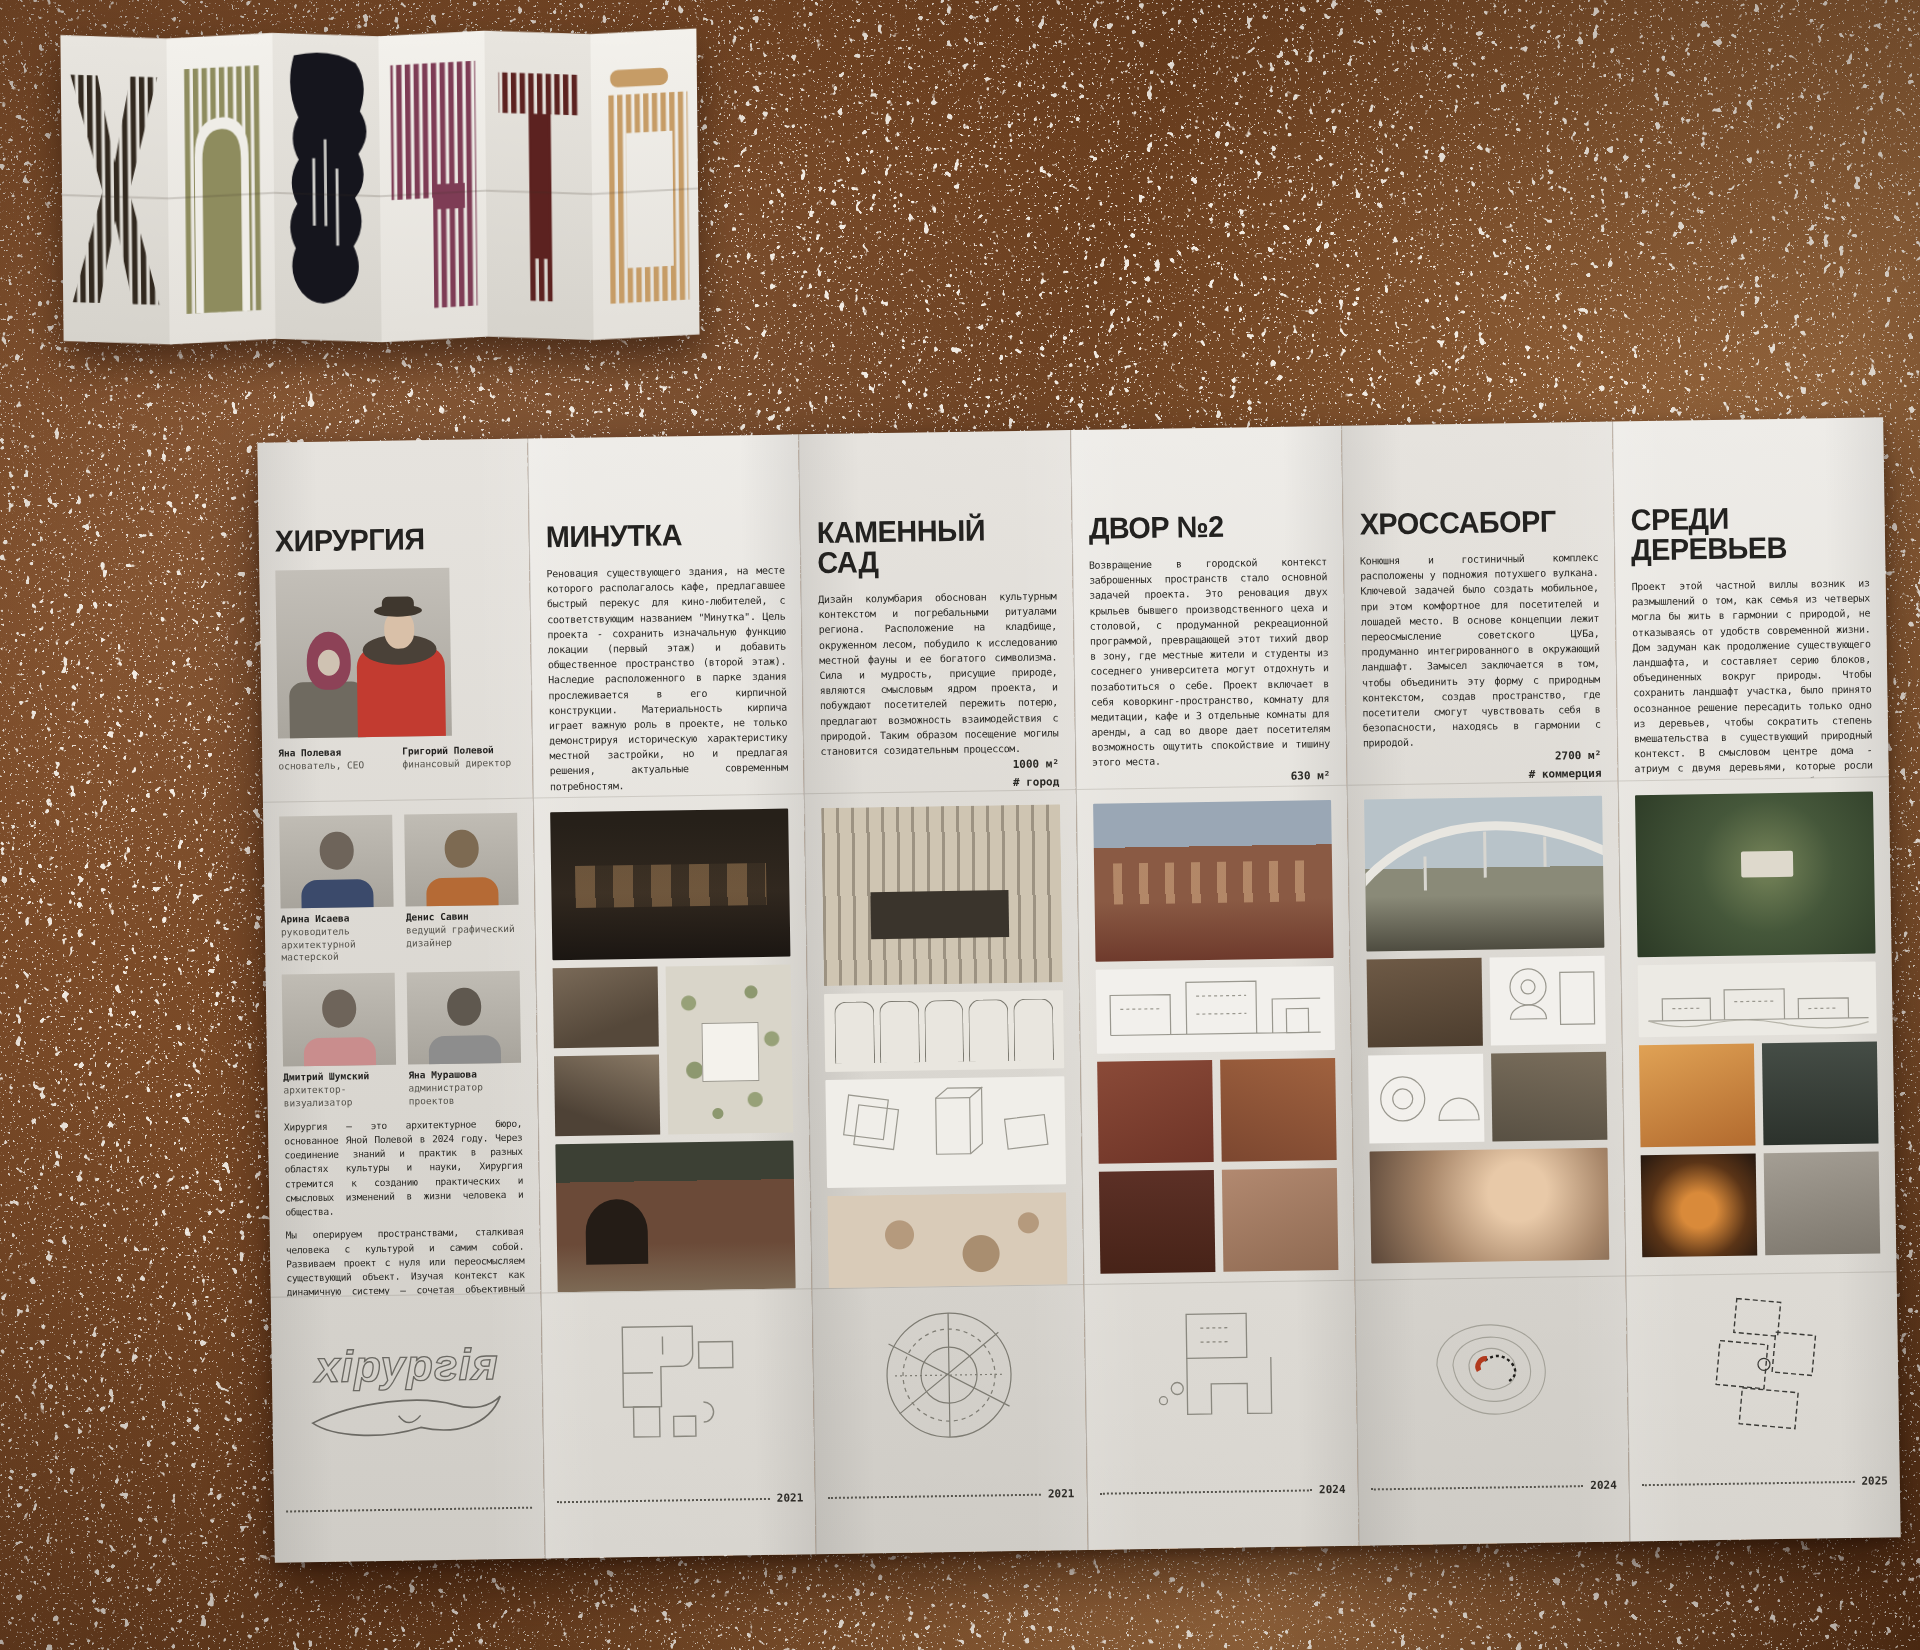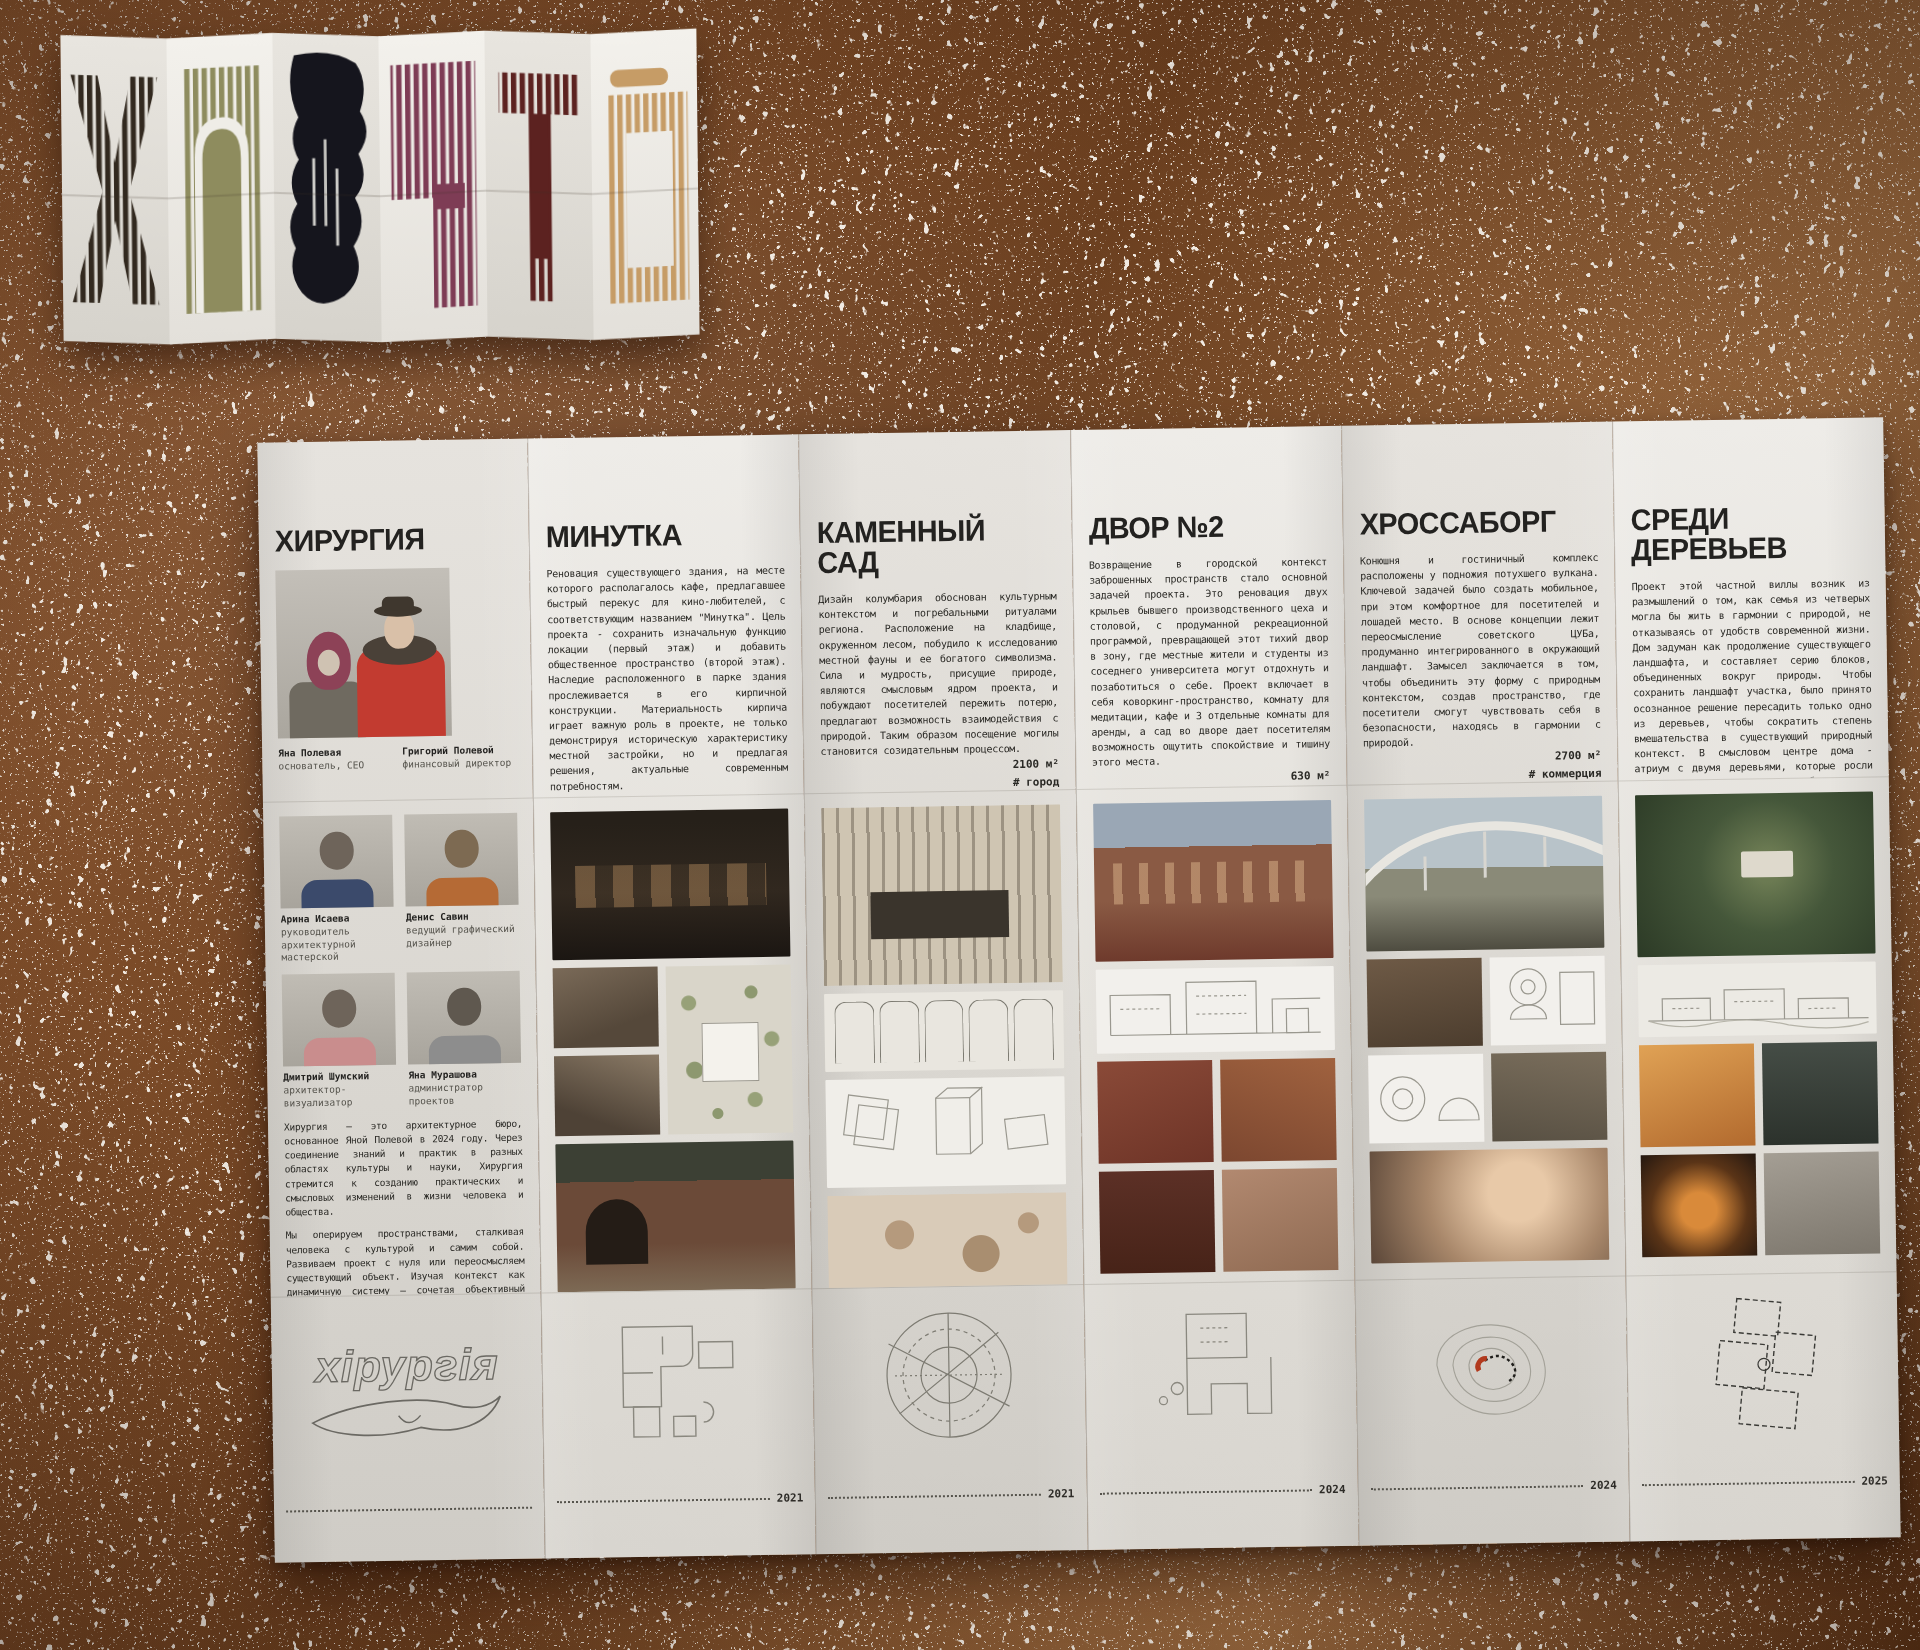--- a/index.html
+++ b/index.html
@@ -348,21 +348,21 @@
           <span class="yr">2021</span>
         </div>
       </div>
     </div>
 
     <div class="panel">
       <div class="sec txt">
         <h1 class="title">КАМЕННЫЙ САД</h1>
         <div class="body">Дизайн колумбария обоснован культурным контекстом и погребальными ритуалами региона. Расположение на кладбище, окруженном лесом, побудило к исследованию местной фауны и ее богатого символизма. Сила и мудрость, присущие природе, являются смысловым ядром проекта, и побуждают посетителей пережить потерю, предлагают возможность взаимодействия с природой. Таким образом посещение могилы становится созидательным процессом.</div>
         <div class="meta">
-          <span>2100 м²</span>
+          <span>1000 м²</span>
           <span class="tag"># город</span>
         </div>
       </div>
       <div class="sec mid">
         <div class="img i-columb">
             <div class="box"></div>
           </div>
         <div class="img i-niches">
           <div></div>
             <div></div>

